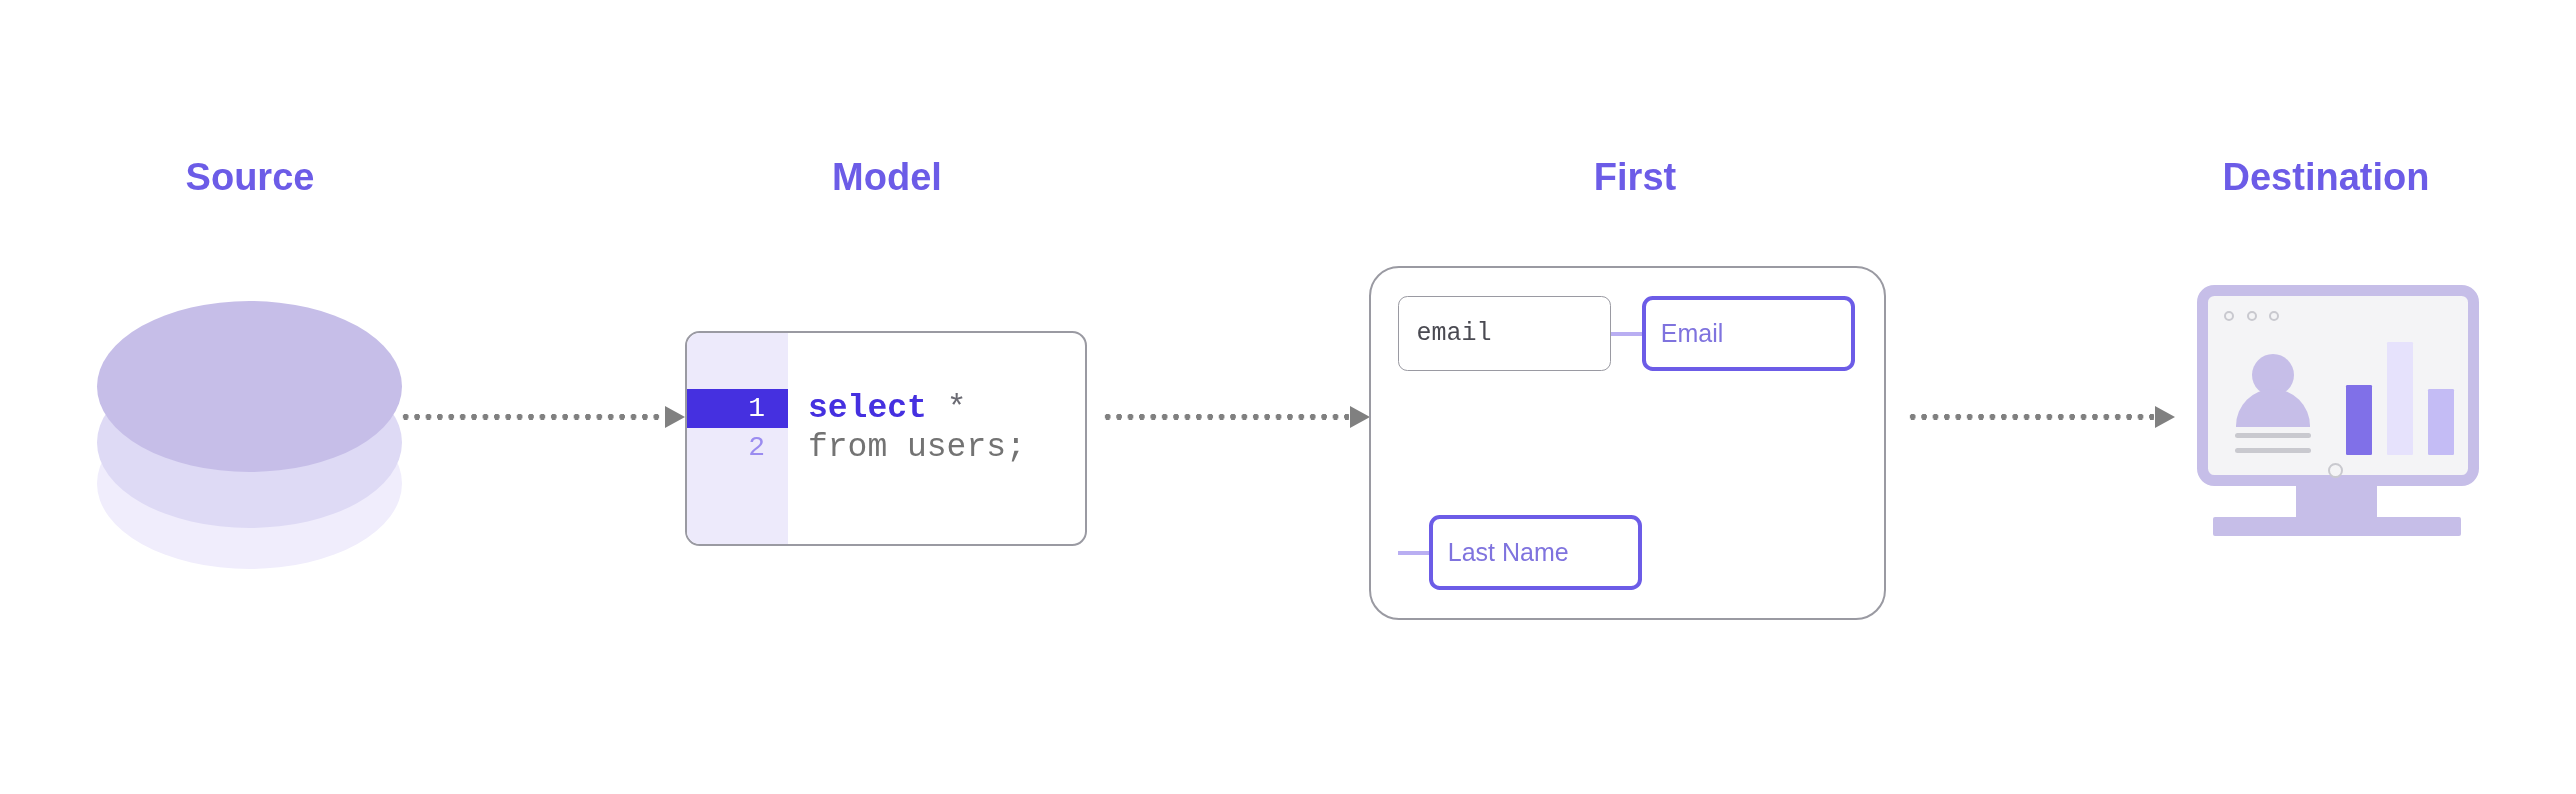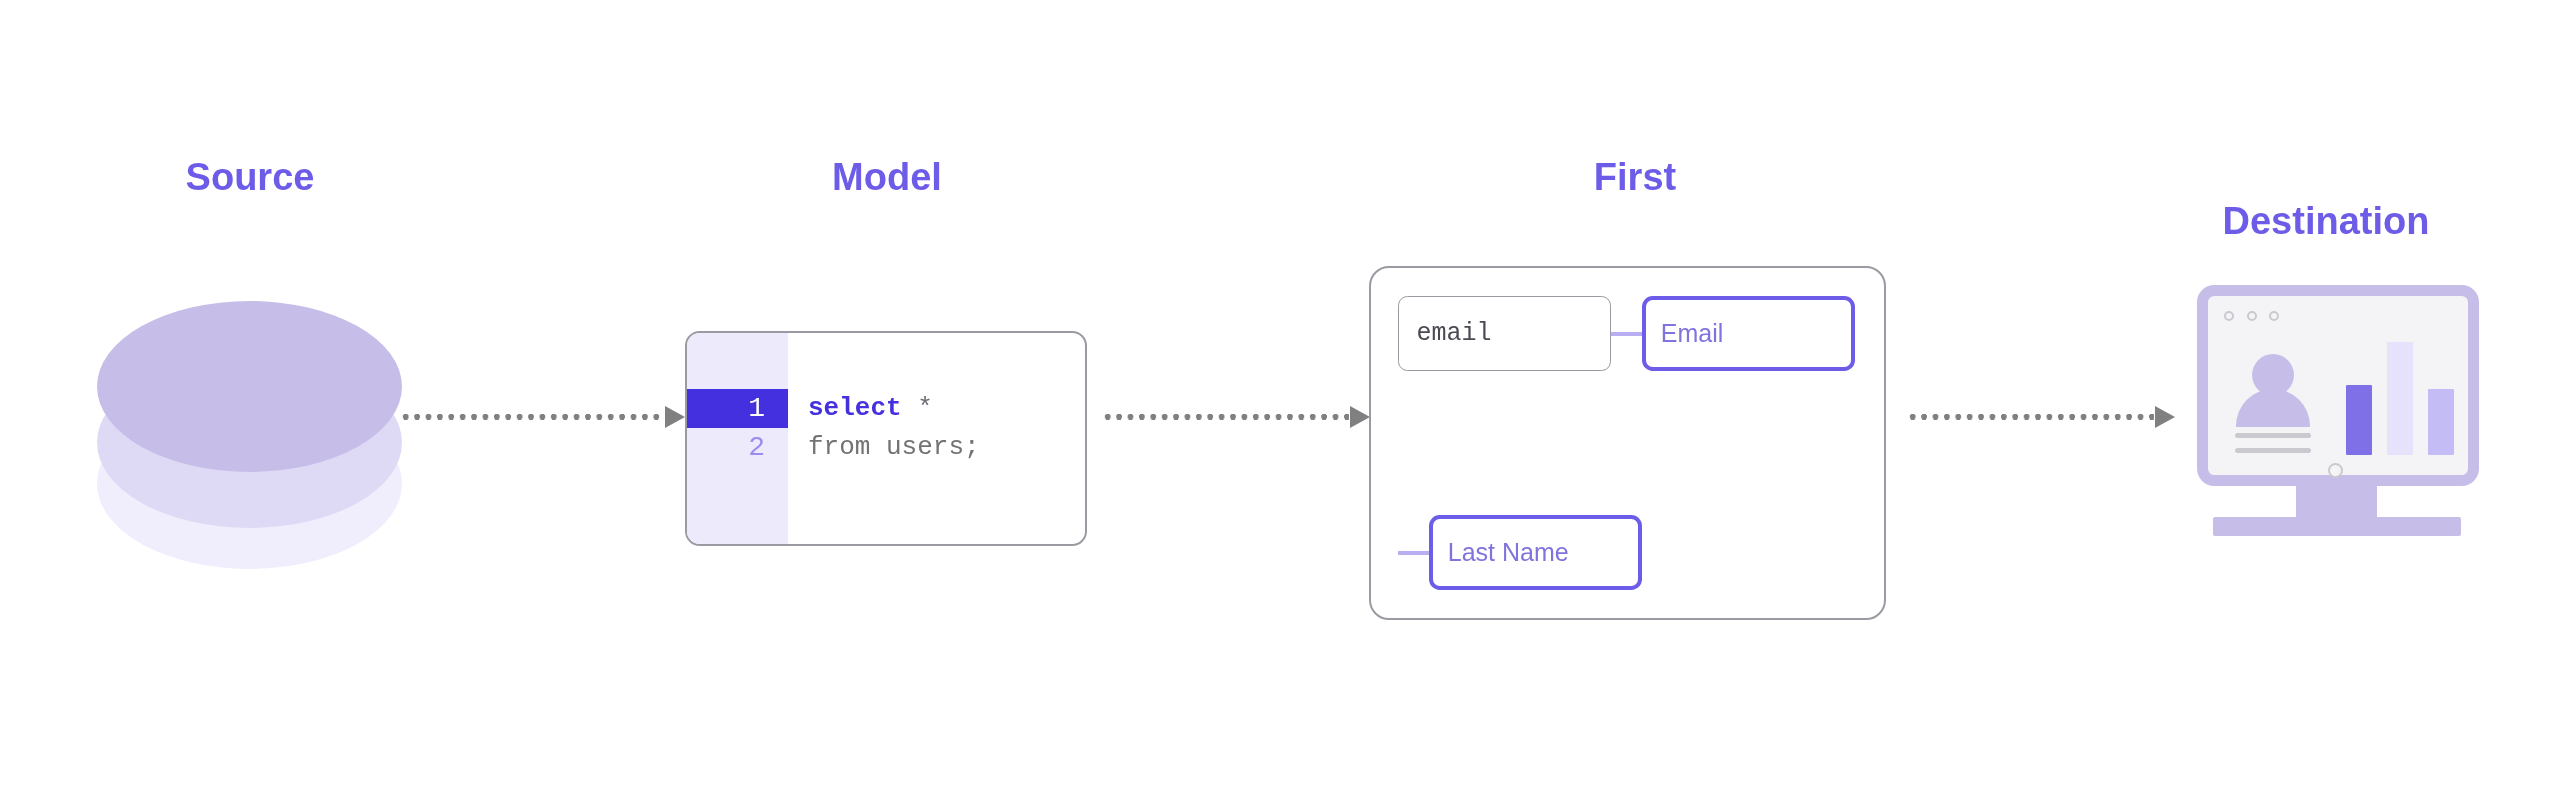--- a/index.html
+++ b/index.html
@@ -27,21 +27,21 @@
     font-size: 38px;
     color: #6C5CE7;
     letter-spacing: 0px;
     white-space: nowrap;
     text-align: center;
     transform: translateX(-50%);
   }
   #title-source      { left: 250px;  top: 156px; }
   #title-model       { left: 887px; top: 156px; }
   #title-sync        { left: 1635px; top: 156px; }
-  #title-destination { left: 2326px; top: 156px; margin-top: 44px; }
+  #title-destination { left: 2326px; top: 156px; }
 
   
   .connector {
     position: absolute;
     height: 20px;
     display: flex;
     align-items: center;
   }
   .connector .dots {
     flex: 1 1 auto;
@@ -129,37 +129,37 @@
     position: relative;
     padding-left: 20px;
   }
   #code-body .code-line {
     position: absolute;
     left: 20px;
     height: 39px;
     line-height: 39px;
     white-space: pre;
     font-family: "Liberation Mono", "DejaVu Sans Mono", monospace;
-    font-size: 26px;
+    font-size: 33px;
   }
   #code-line-1 { top: 56px; }
   #code-line-2 { top: 95px; color: #737373; }
   .tok-keyword { color: #4530E0; font-weight: bold; }
   .tok-op      { color: #6b6b73; }
 
   
   #sync-panel {
     position: absolute;
     left: 1369px;
     top: 266px;
     width: 517px;
     height: 354px;
     background: #ffffff;
     border: 2px solid #9a9aa2;
-    border-radius: 20px;
+    border-radius: 30px;
     padding: 28px 27px;
     display: flex;
     flex-direction: column;
     justify-content: space-between;
   }
   .map-row {
     display: flex;
     align-items: center;
     height: 75px;
   }

